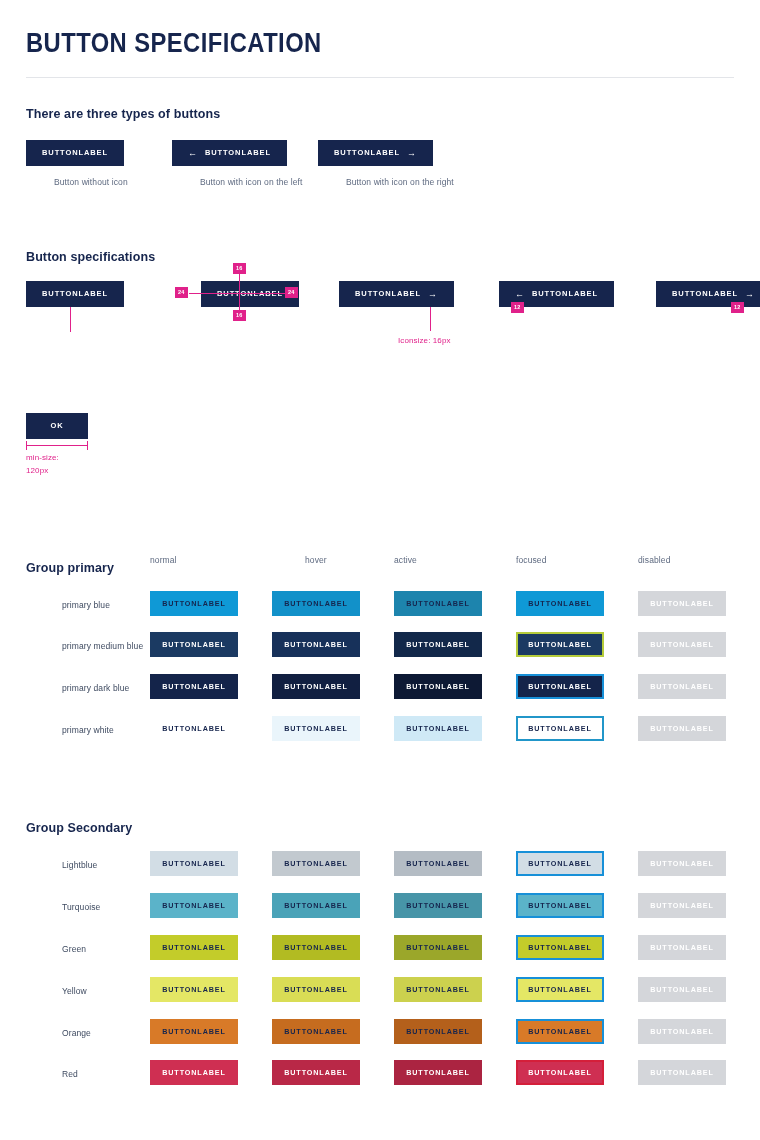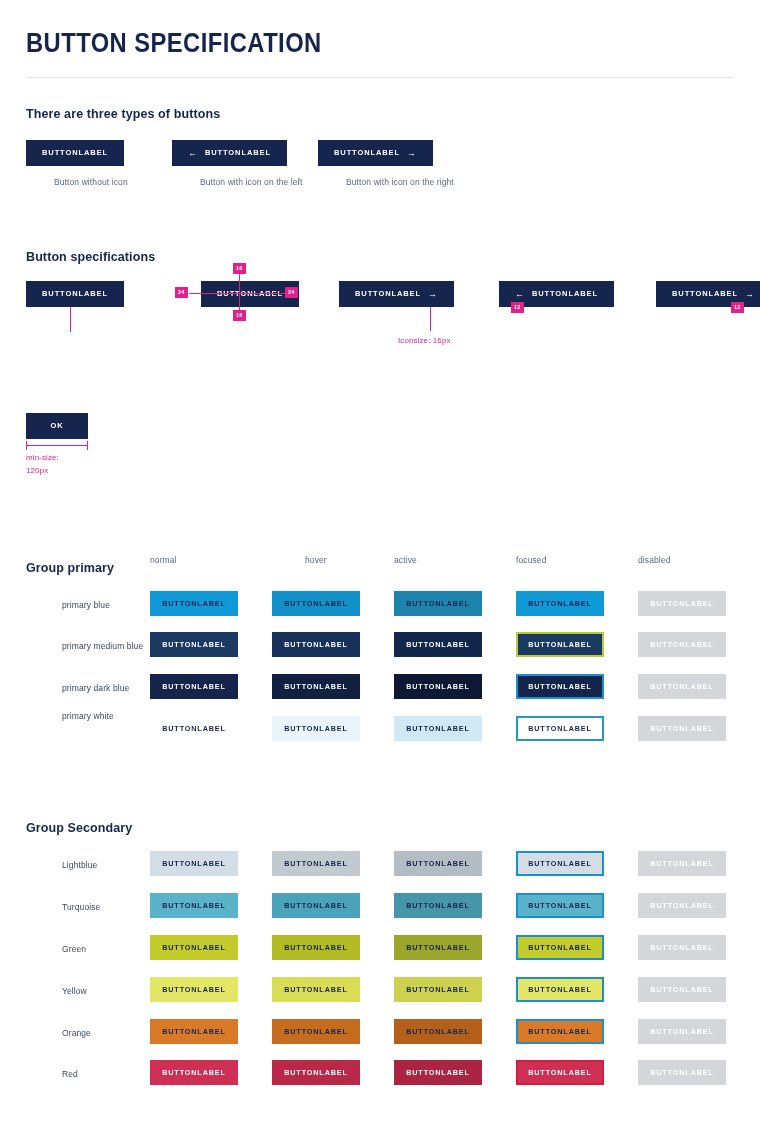--- a/index.html
+++ b/index.html
@@ -236,21 +236,21 @@
       <div class="cell-btn" style="left: 246px; top: 57px; background: rgb(23, 49, 90); color: rgb(255, 255, 255);">BUTTONLABEL</div>
       <div class="cell-btn" style="left: 368px; top: 57px; background: rgb(18, 40, 74); color: rgb(255, 255, 255);">BUTTONLABEL</div>
       <div class="cell-btn" style="left: 490px; top: 57px; background: rgb(27, 58, 98); color: rgb(255, 255, 255); border: 2px solid rgb(181, 204, 58);">BUTTONLABEL</div>
       <div class="cell-btn" style="left: 612px; top: 57px; background: rgb(212, 214, 218); color: rgb(255, 255, 255);">BUTTONLABEL</div>
       <div class="row-label" style="left: 0px; top: 108px;">primary dark blue</div>
       <div class="cell-btn" style="left: 124px; top: 99px; background: rgb(20, 36, 74); color: rgb(255, 255, 255);">BUTTONLABEL</div>
       <div class="cell-btn" style="left: 246px; top: 99px; background: rgb(17, 31, 65); color: rgb(255, 255, 255);">BUTTONLABEL</div>
       <div class="cell-btn" style="left: 368px; top: 99px; background: rgb(13, 25, 52); color: rgb(255, 255, 255);">BUTTONLABEL</div>
       <div class="cell-btn" style="left: 490px; top: 99px; background: rgb(20, 36, 74); color: rgb(255, 255, 255); border: 2px solid rgb(23, 144, 216);">BUTTONLABEL</div>
       <div class="cell-btn" style="left: 612px; top: 99px; background: rgb(212, 214, 218); color: rgb(255, 255, 255);">BUTTONLABEL</div>
-      <div class="row-label" style="left: 0px; top: 136px;">primary white</div>
+      <div class="row-label" style="left: 0px; top: 150px;">primary white</div>
       <div class="cell-btn" style="left: 124px; top: 141px; background: rgb(255, 255, 255); color: rgb(22, 37, 77);">BUTTONLABEL</div>
       <div class="cell-btn" style="left: 246px; top: 141px; background: rgb(234, 245, 251); color: rgb(22, 37, 77);">BUTTONLABEL</div>
       <div class="cell-btn" style="left: 368px; top: 141px; background: rgb(207, 233, 246); color: rgb(22, 37, 77);">BUTTONLABEL</div>
       <div class="cell-btn" style="left: 490px; top: 141px; background: rgb(255, 255, 255); color: rgb(22, 37, 77); border: 2px solid rgb(33, 150, 201);">BUTTONLABEL</div>
       <div class="cell-btn" style="left: 612px; top: 141px; background: rgb(212, 214, 218); color: rgb(255, 255, 255);">BUTTONLABEL</div>
     </div>
 
   <div style="margin-top:236px;" class="section-heading">Group Secondary</div>
 
   <div class="table" id="secondary-table" style="position: relative; height: 10px;">

